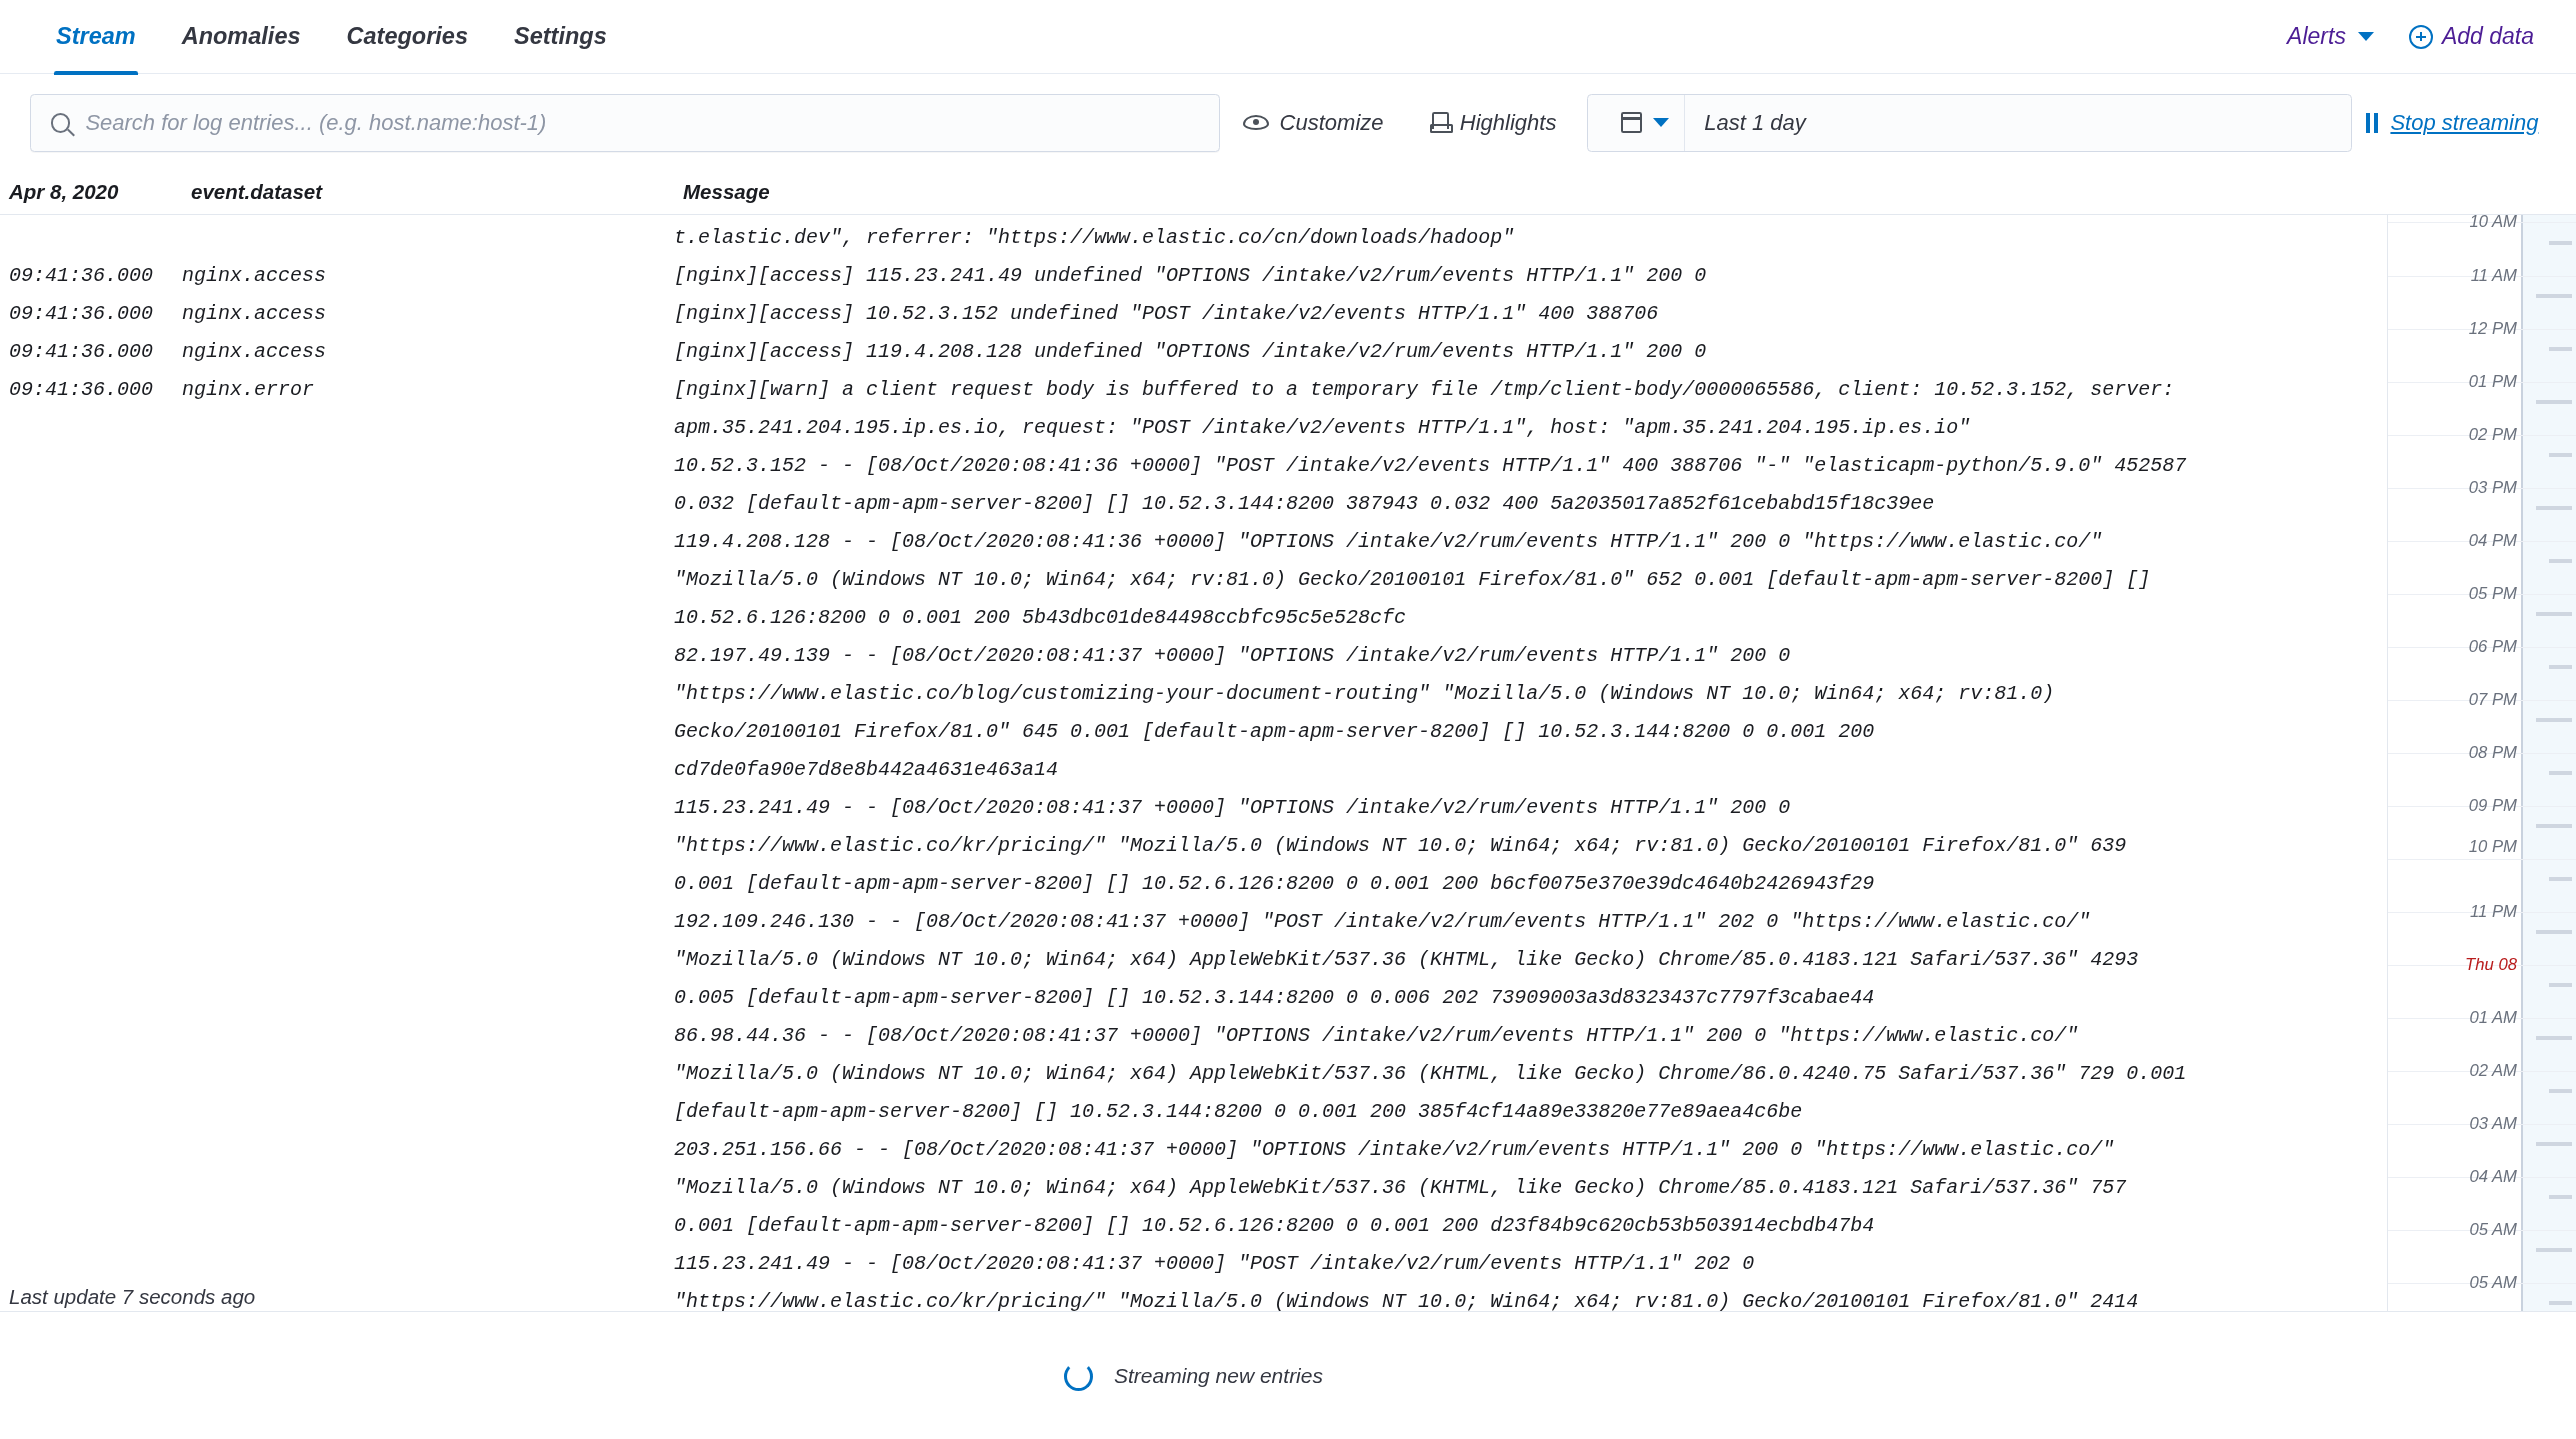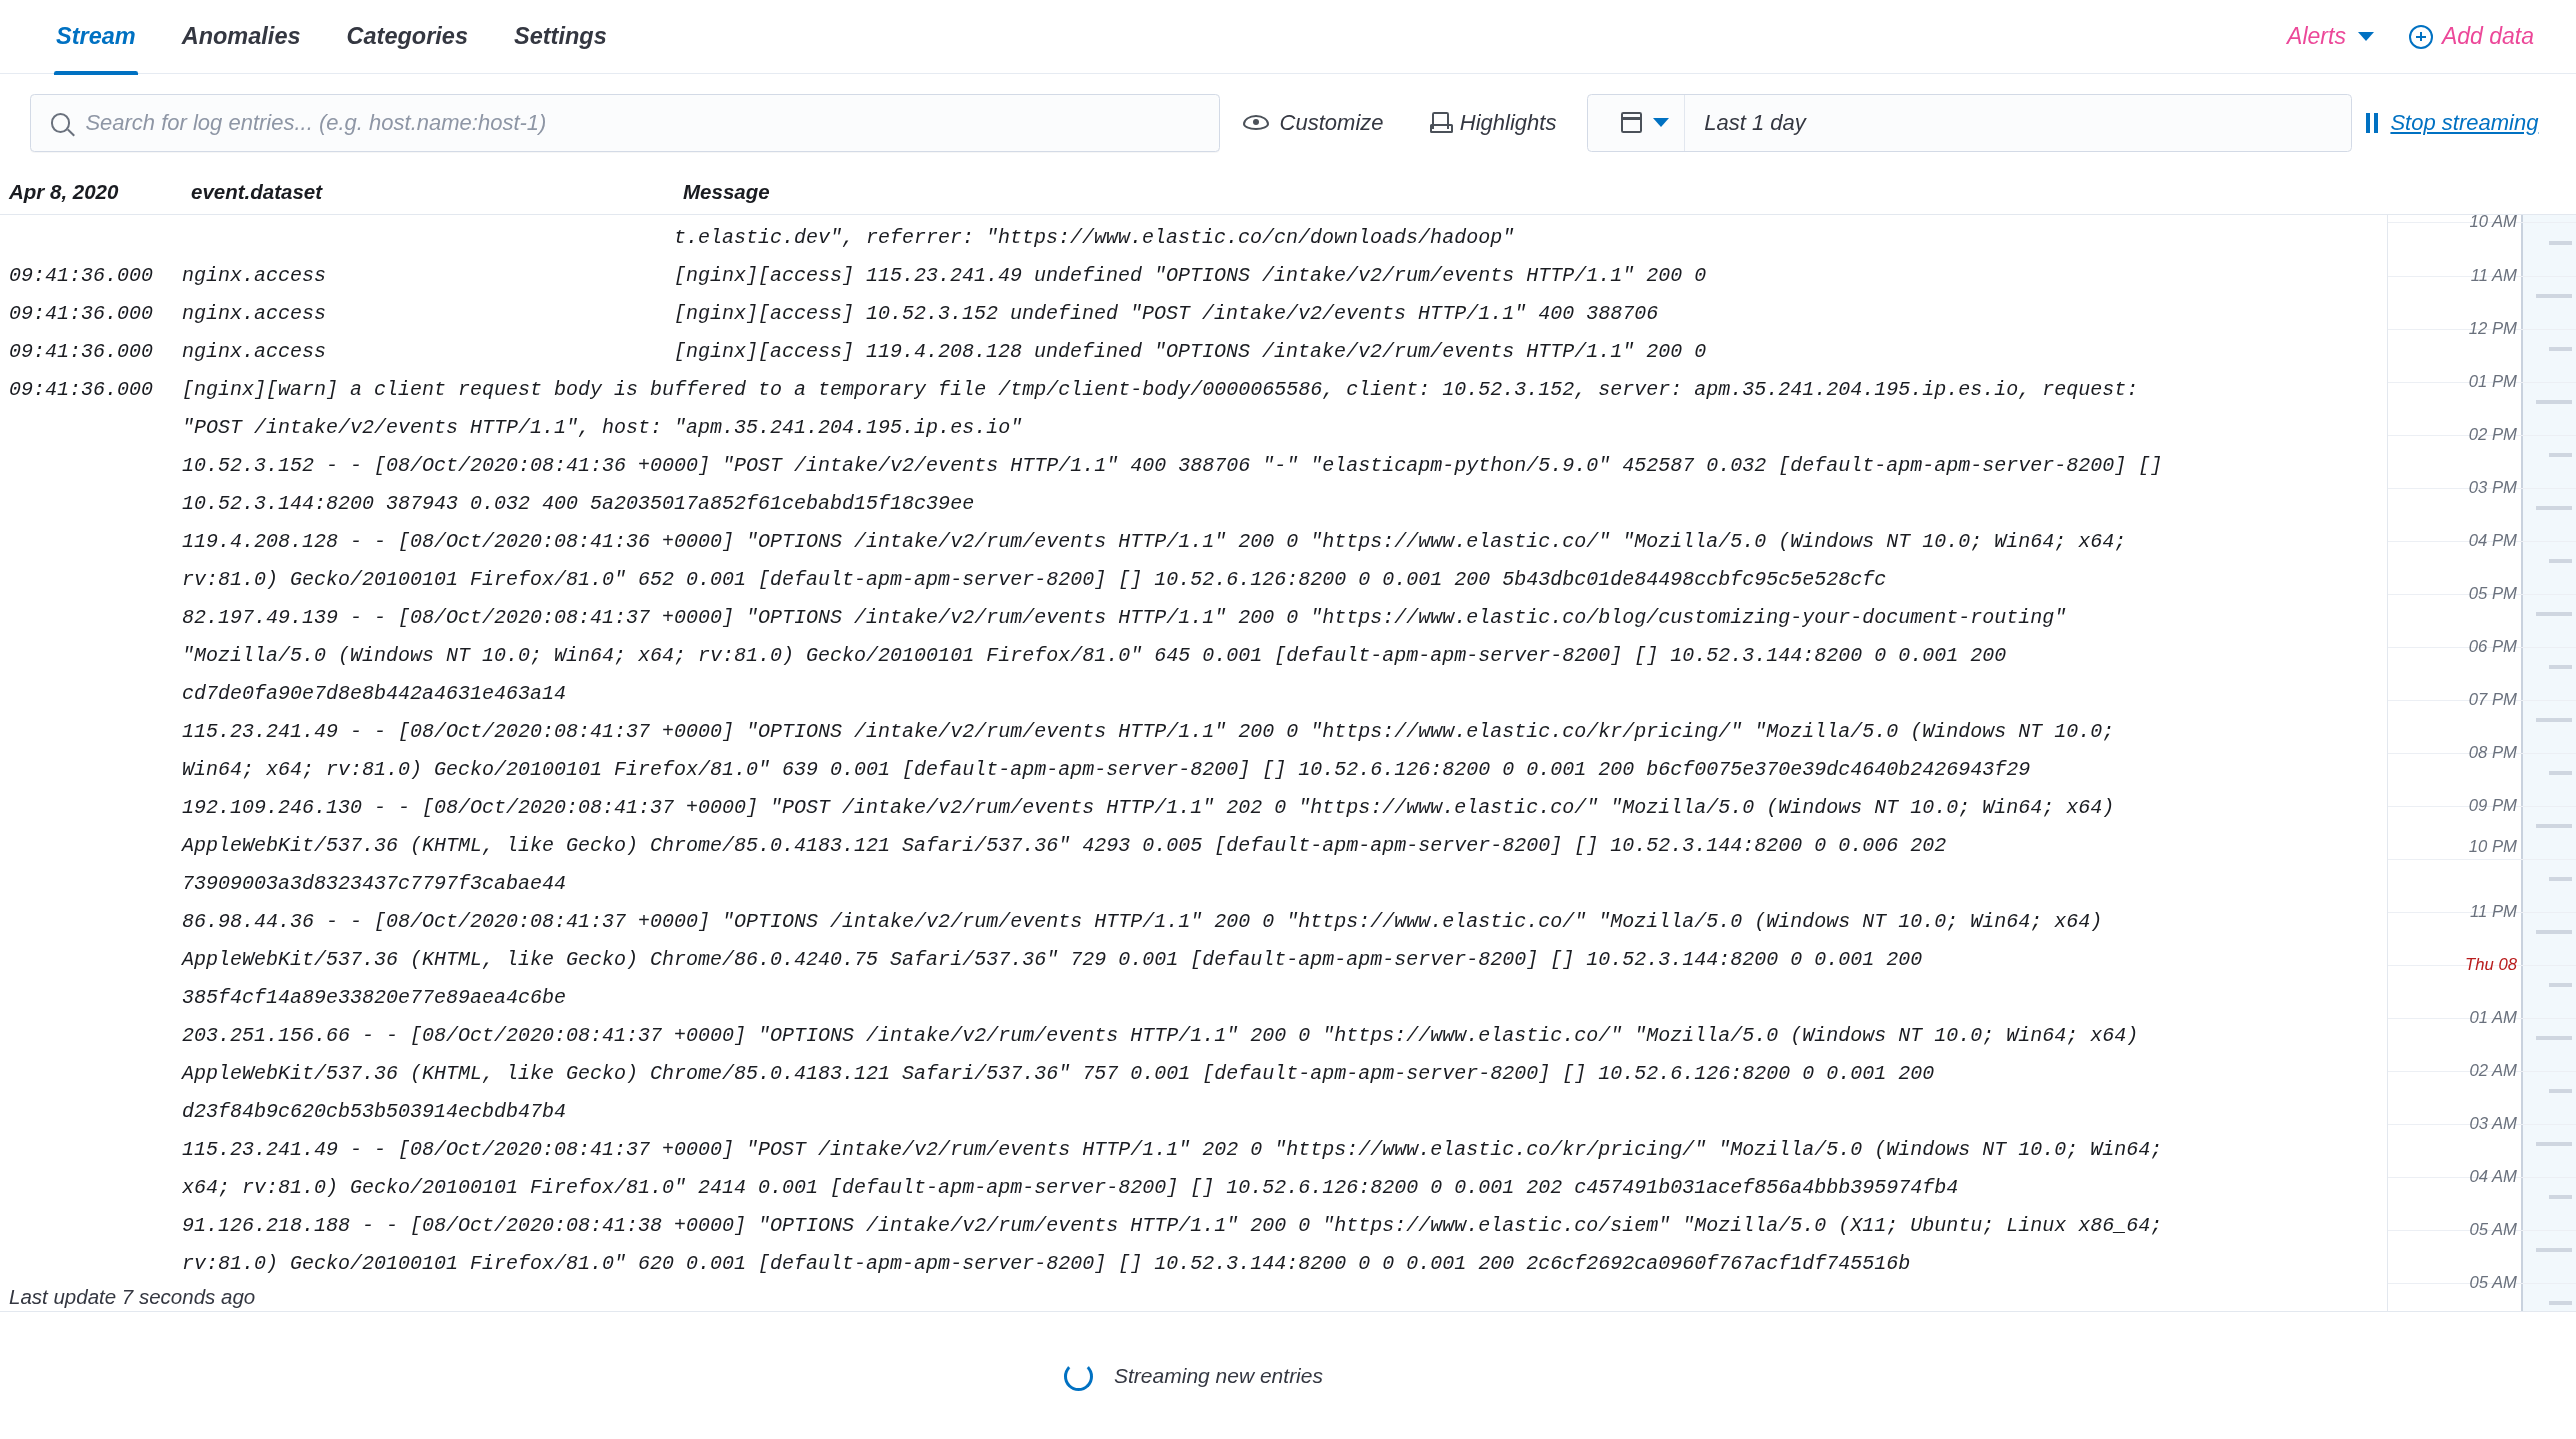--- a/index.html
+++ b/index.html
@@ -40,21 +40,21 @@
     position: absolute; left: 21px; right: 21px; bottom: -1.5px;
     height: 3.8px; background: #0071c2; border-radius: 2.3px 2.3px 0 0;
   }
   .tabbar-right {
     margin-left: auto;
     display: flex; align-items: center; gap: 35px;
     padding-right: 9px;
   }
   .link-btn {
     display: flex; align-items: center; gap: 9px;
-    color: #ec4899; font-size: 23px; cursor: pointer;
+    color: #4c1d95; font-size: 23px; cursor: pointer;
   }
   .caret-down {
     width: 0; height: 0;
     border-left: 8.3px solid transparent;
     border-right: 8.3px solid transparent;
     border-top: 9px solid #0071c2;
     margin-left: 3px;
   }
   .plus-circle {
     width: 24px; height: 24px; border-radius: 50%;
@@ -316,20 +316,21 @@
       </div>
 
       <div class="log-row">
         <div class="cell cell-time">09:41:36.000</div>
         <div class="cell cell-ds">nginx.access</div>
         <div class="cell cell-msg">[nginx][access] 119.4.208.128 undefined "OPTIONS /intake/v2/rum/events HTTP/1.1" 200 0</div>
       </div>
 
       <div class="log-row">
         <div class="cell cell-time">09:41:36.000</div>
+        <div class="cell cell-ds">nginx.error</div>
         <div class="cell cell-msg">[nginx][warn] a client request body is buffered to a temporary file /tmp/client-body/0000065586, client: 10.52.3.152, server: apm.35.241.204.195.ip.es.io, request: "POST /intake/v2/events HTTP/1.1", host: "apm.35.241.204.195.ip.es.io"
 10.52.3.152 - - [08/Oct/2020:08:41:36 +0000] "POST /intake/v2/events HTTP/1.1" 400 388706 "-" "elasticapm-python/5.9.0" 452587 0.032 [default-apm-apm-server-8200] [] 10.52.3.144:8200 387943 0.032 400 5a2035017a852f61cebabd15f18c39ee
 119.4.208.128 - - [08/Oct/2020:08:41:36 +0000] "OPTIONS /intake/v2/rum/events HTTP/1.1" 200 0 "https://www.elastic.co/" "Mozilla/5.0 (Windows NT 10.0; Win64; x64; rv:81.0) Gecko/20100101 Firefox/81.0" 652 0.001 [default-apm-apm-server-8200] [] 10.52.6.126:8200 0 0.001 200 5b43dbc01de84498ccbfc95c5e528cfc
 82.197.49.139 - - [08/Oct/2020:08:41:37 +0000] "OPTIONS /intake/v2/rum/events HTTP/1.1" 200 0 "https://www.elastic.co/blog/customizing-your-document-routing" "Mozilla/5.0 (Windows NT 10.0; Win64; x64; rv:81.0) Gecko/20100101 Firefox/81.0" 645 0.001 [default-apm-apm-server-8200] [] 10.52.3.144:8200 0 0.001 200 cd7de0fa90e7d8e8b442a4631e463a14
 115.23.241.49 - - [08/Oct/2020:08:41:37 +0000] "OPTIONS /intake/v2/rum/events HTTP/1.1" 200 0 "https://www.elastic.co/kr/pricing/" "Mozilla/5.0 (Windows NT 10.0; Win64; x64; rv:81.0) Gecko/20100101 Firefox/81.0" 639 0.001 [default-apm-apm-server-8200] [] 10.52.6.126:8200 0 0.001 200 b6cf0075e370e39dc4640b2426943f29
 192.109.246.130 - - [08/Oct/2020:08:41:37 +0000] "POST /intake/v2/rum/events HTTP/1.1" 202 0 "https://www.elastic.co/" "Mozilla/5.0 (Windows NT 10.0; Win64; x64) AppleWebKit/537.36 (KHTML, like Gecko) Chrome/85.0.4183.121 Safari/537.36" 4293 0.005 [default-apm-apm-server-8200] [] 10.52.3.144:8200 0 0.006 202 73909003a3d8323437c7797f3cabae44
 86.98.44.36 - - [08/Oct/2020:08:41:37 +0000] "OPTIONS /intake/v2/rum/events HTTP/1.1" 200 0 "https://www.elastic.co/" "Mozilla/5.0 (Windows NT 10.0; Win64; x64) AppleWebKit/537.36 (KHTML, like Gecko) Chrome/86.0.4240.75 Safari/537.36" 729 0.001 [default-apm-apm-server-8200] [] 10.52.3.144:8200 0 0.001 200 385f4cf14a89e33820e77e89aea4c6be
 203.251.156.66 - - [08/Oct/2020:08:41:37 +0000] "OPTIONS /intake/v2/rum/events HTTP/1.1" 200 0 "https://www.elastic.co/" "Mozilla/5.0 (Windows NT 10.0; Win64; x64) AppleWebKit/537.36 (KHTML, like Gecko) Chrome/85.0.4183.121 Safari/537.36" 757 0.001 [default-apm-apm-server-8200] [] 10.52.6.126:8200 0 0.001 200 d23f84b9c620cb53b503914ecbdb47b4
 115.23.241.49 - - [08/Oct/2020:08:41:37 +0000] "POST /intake/v2/rum/events HTTP/1.1" 202 0 "https://www.elastic.co/kr/pricing/" "Mozilla/5.0 (Windows NT 10.0; Win64; x64; rv:81.0) Gecko/20100101 Firefox/81.0" 2414 0.001 [default-apm-apm-server-8200] [] 10.52.6.126:8200 0 0.001 202 c457491b031acef856a4bbb395974fb4
 91.126.218.188 - - [08/Oct/2020:08:41:38 +0000] "OPTIONS /intake/v2/rum/events HTTP/1.1" 200 0 "https://www.elastic.co/siem" "Mozilla/5.0 (X11; Ubuntu; Linux x86_64; rv:81.0) Gecko/20100101 Firefox/81.0" 620 0.001 [default-apm-apm-server-8200] [] 10.52.3.144:8200 0 0 0.001 200 2c6cf2692ca0960f767acf1df745516b</div>

